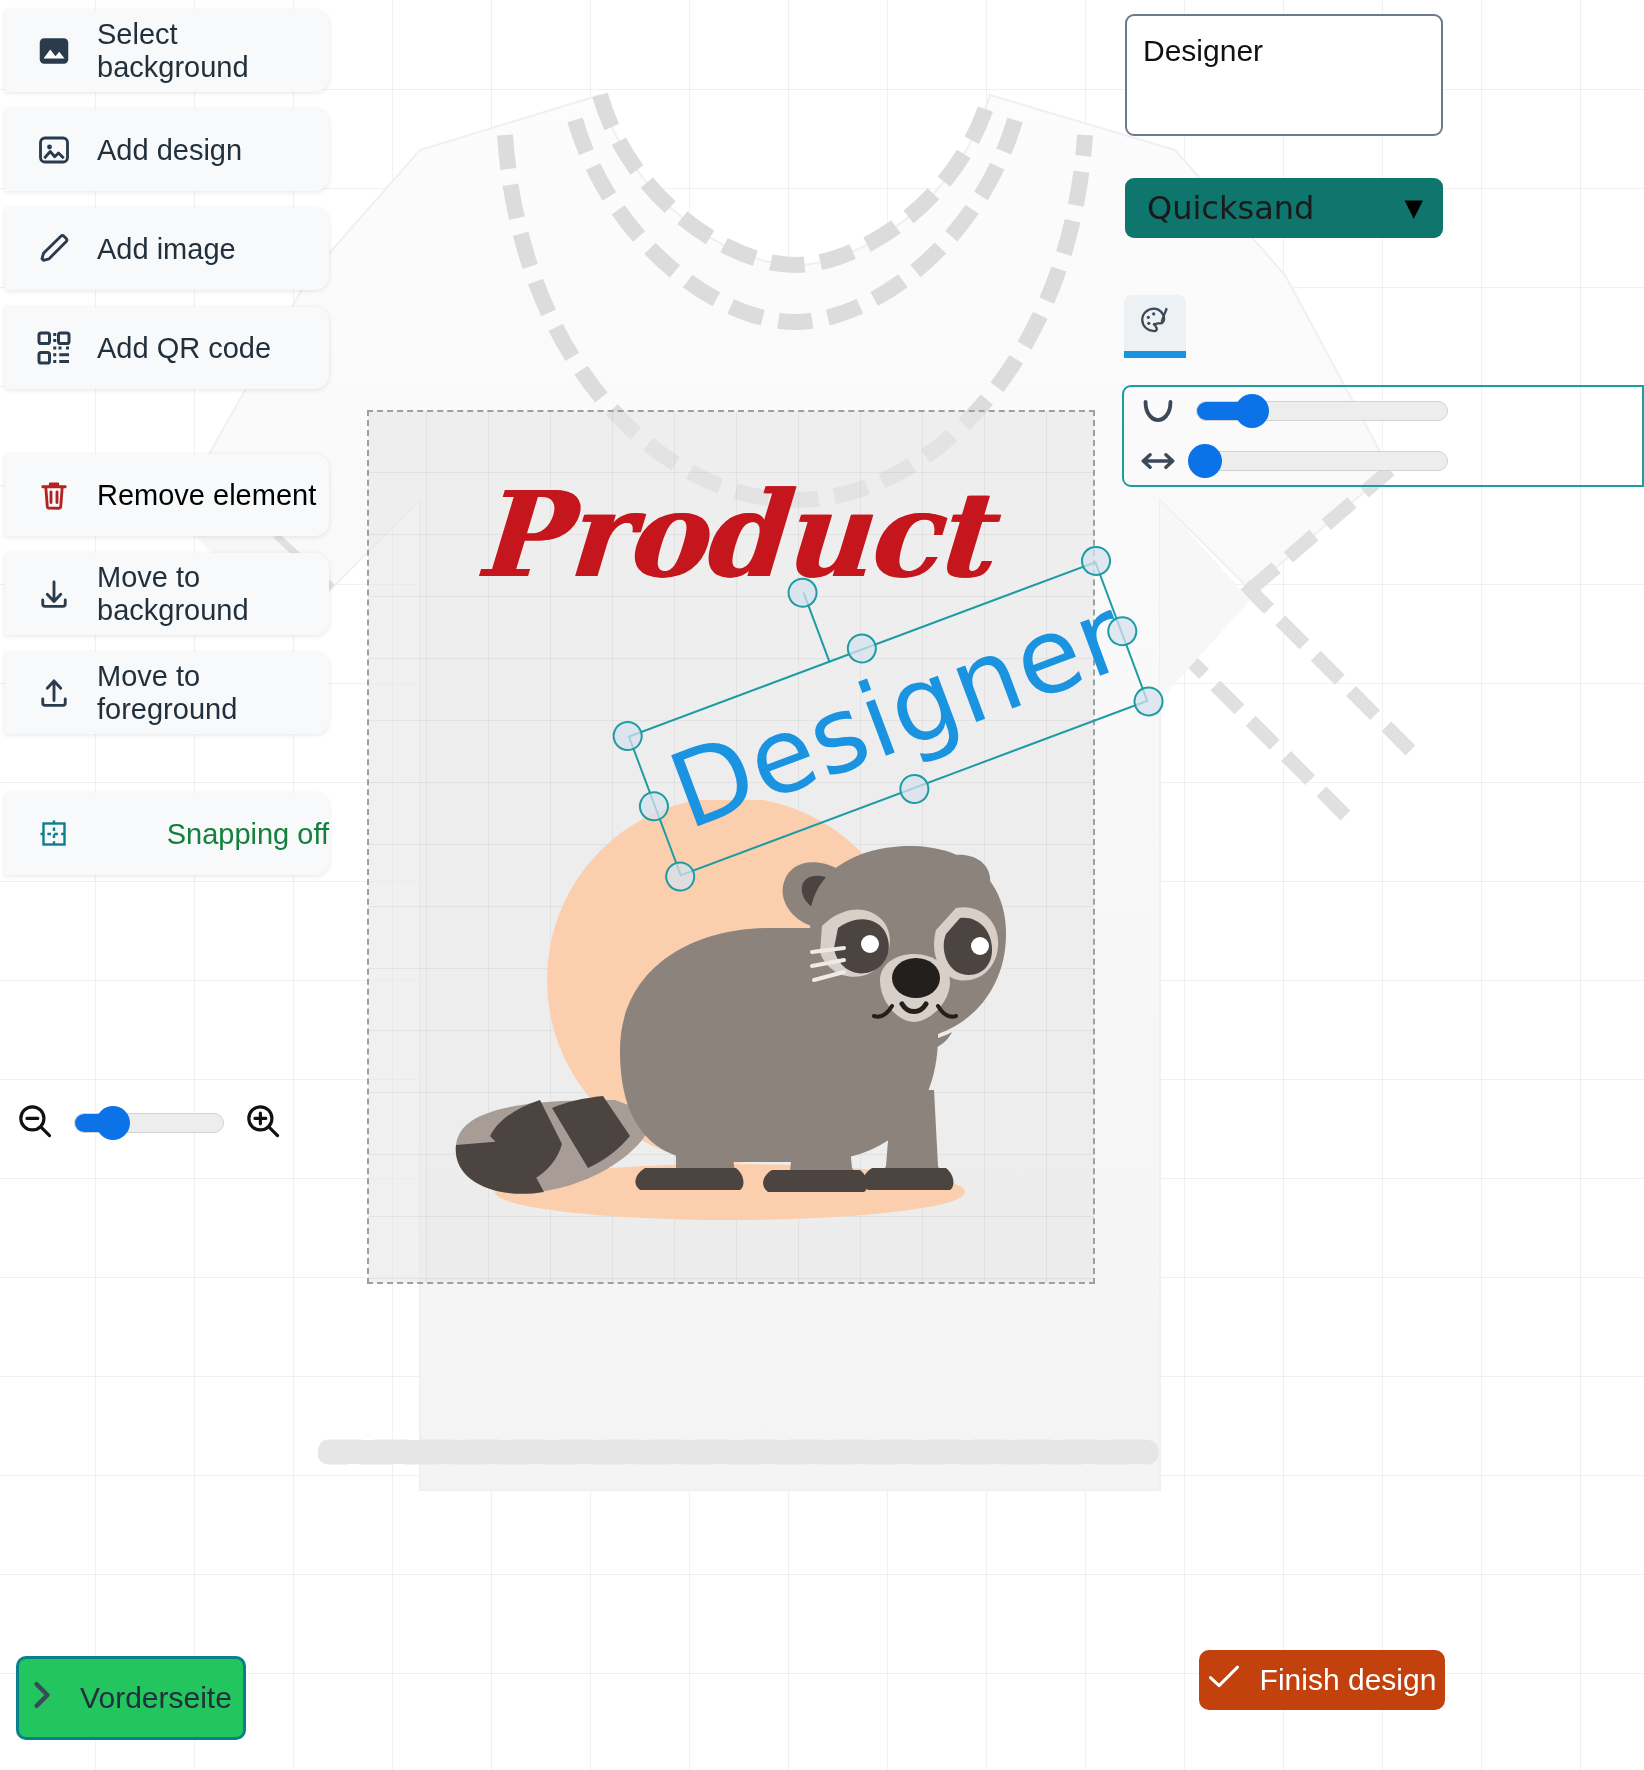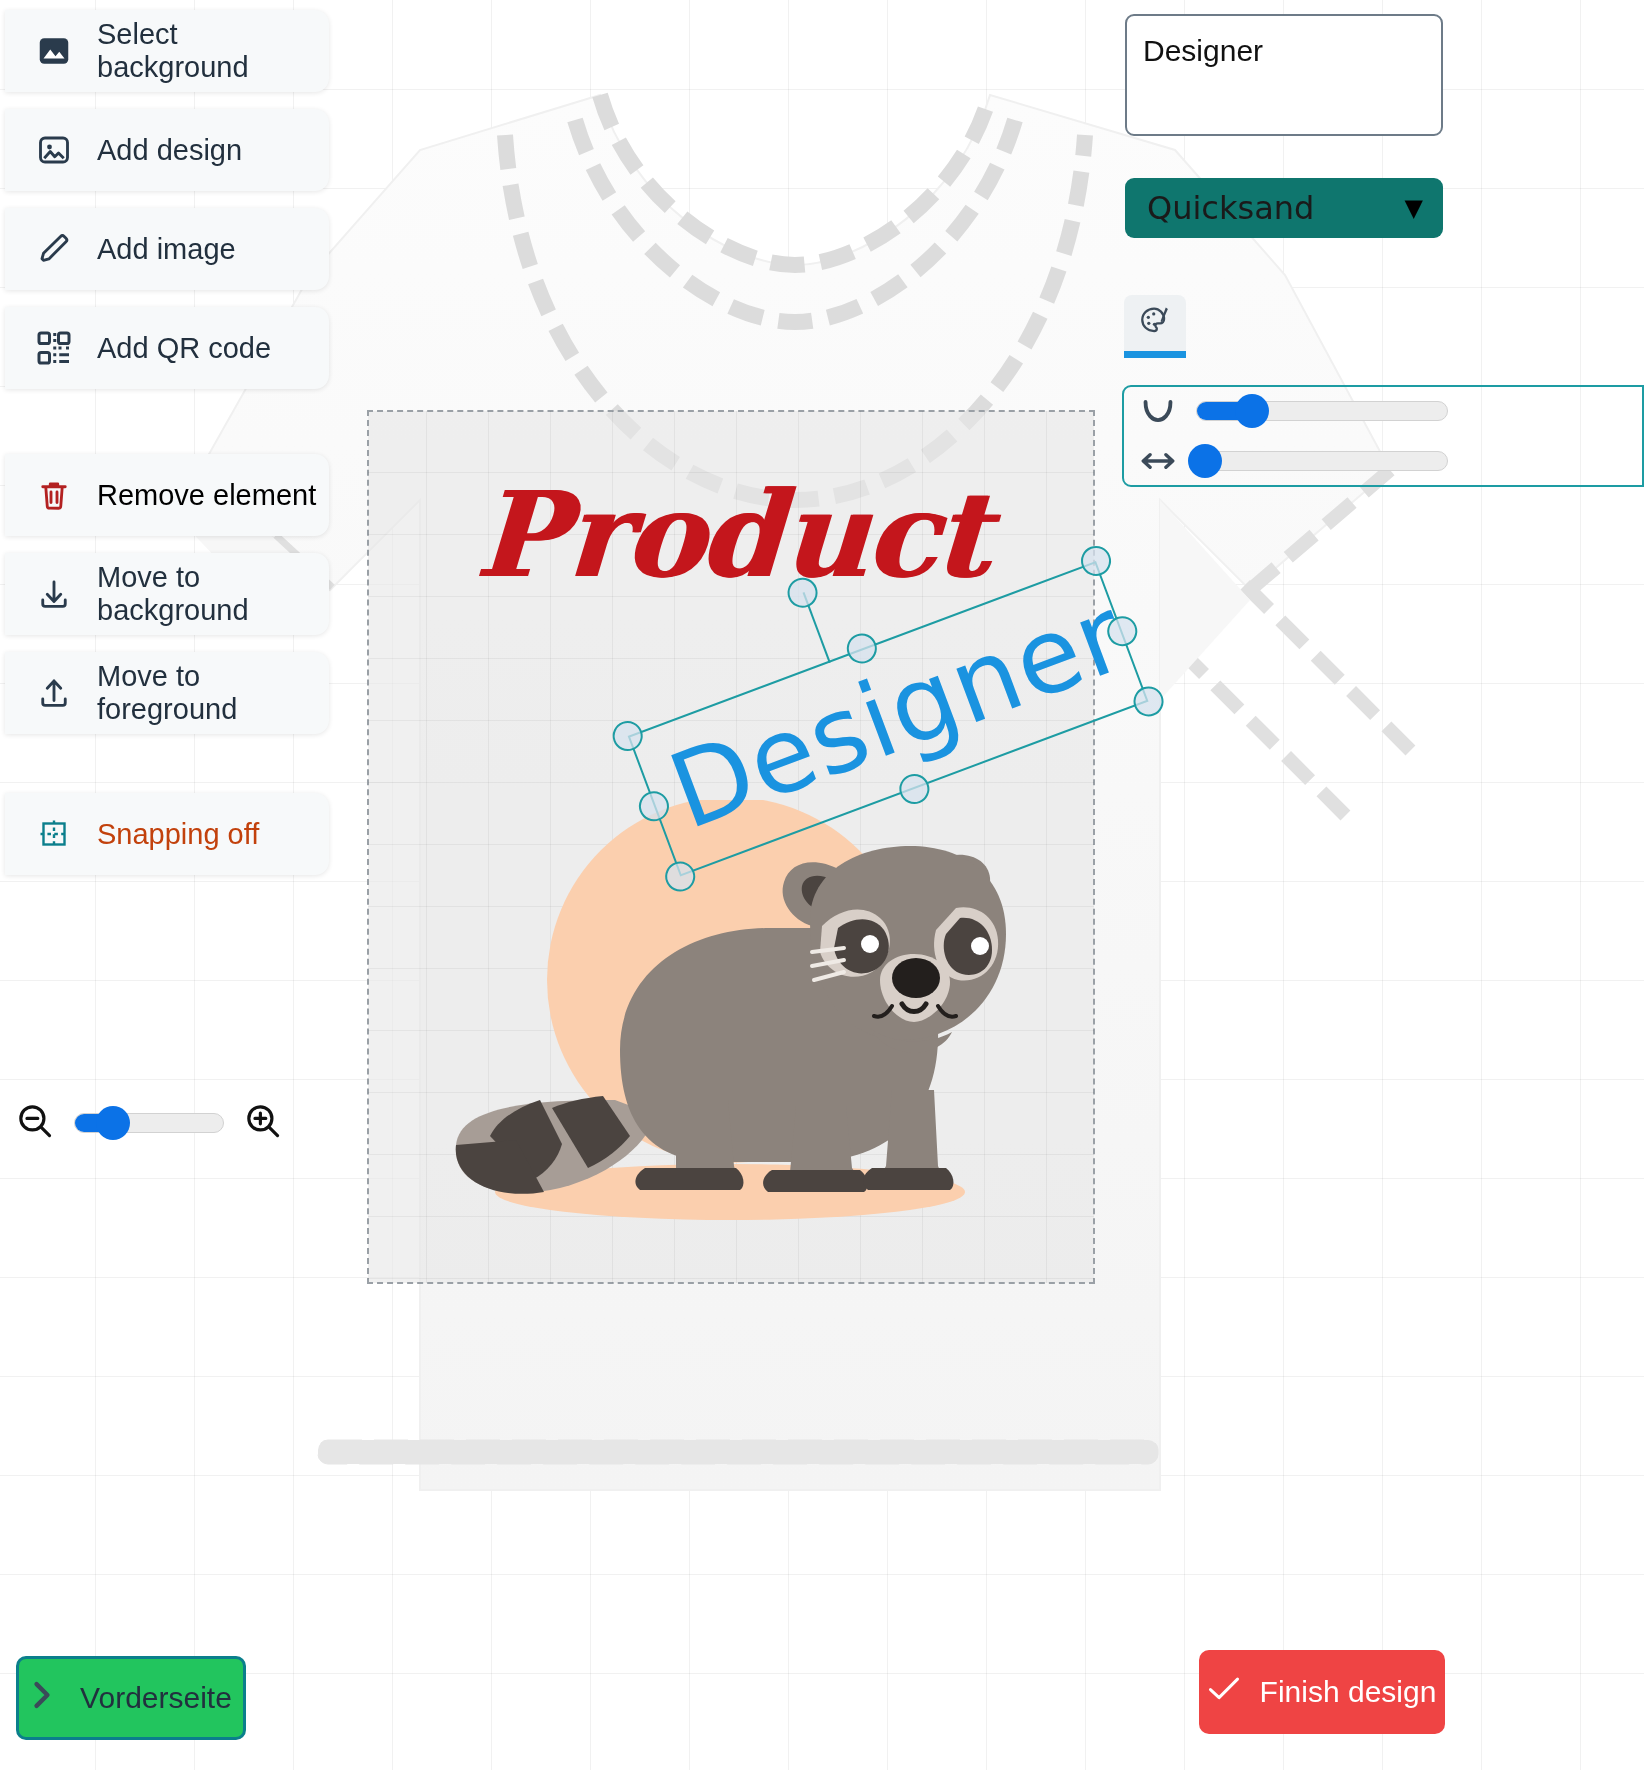--- a/index.html
+++ b/index.html
@@ -85,21 +85,21 @@
     border-radius:0 14px 14px 0;
     box-shadow:0 1px 5px rgba(0,0,0,0.10);
     margin-bottom:17px;
     font-size:29px;
     color:#22303e;
     cursor:pointer;
     box-sizing:border-box;
   }
   .tool-item .ic{width:42px;height:42px;display:flex;align-items:center;justify-content:center;flex:0 0 42px;}
   .tool-item.danger{color:#000000;}
-  .tool-item.teal{color:#c2410c;}
+  .tool-item.teal{color:#15803d;justify-content:space-between;}
   .gap-lg{height:48px;}
   .gap-md{height:42px;}
   
   #zoom-row{
     position:absolute;left:14px;top:1100px;width:270px;
     display:flex;align-items:center;gap:18px;
   }
   .track{
     position:relative;height:20px;border-radius:10px;
     background:#ededed;border:1px solid #d2d2d2;box-sizing:border-box;
@@ -151,22 +151,22 @@
   .slider-row .sic{width:40px;height:36px;display:flex;align-items:center;justify-content:center;flex:0 0 40px;}
   .slider-row .track{width:252px;flex:0 0 252px;}
   
   #side-btn{
     position:absolute;left:16px;top:1656px;width:230px;height:84px;
     background:#22c55e;border:3px solid #0b7f8c;border-radius:10px;
     display:flex;align-items:center;justify-content:center;gap:26px;
     font-size:30px;color:#22303e;cursor:pointer;box-sizing:border-box;
   }
   #finish-btn{
-    position:absolute;left:1199px;top:1650px;width:246px;height:84px;
-    background:#ef4444;border-radius:10px;
+    position:absolute;left:1199px;top:1650px;width:246px;height:60px;
+    background:#c2410c;border-radius:10px;
     display:flex;align-items:center;justify-content:center;gap:20px;
     font-size:30px;color:#fff;cursor:pointer;box-sizing:border-box;
   }
 </style>
 </head>
 <body>
 
 <div id="grid-bg"></div>
 
 <div id="shirt-wrap">

